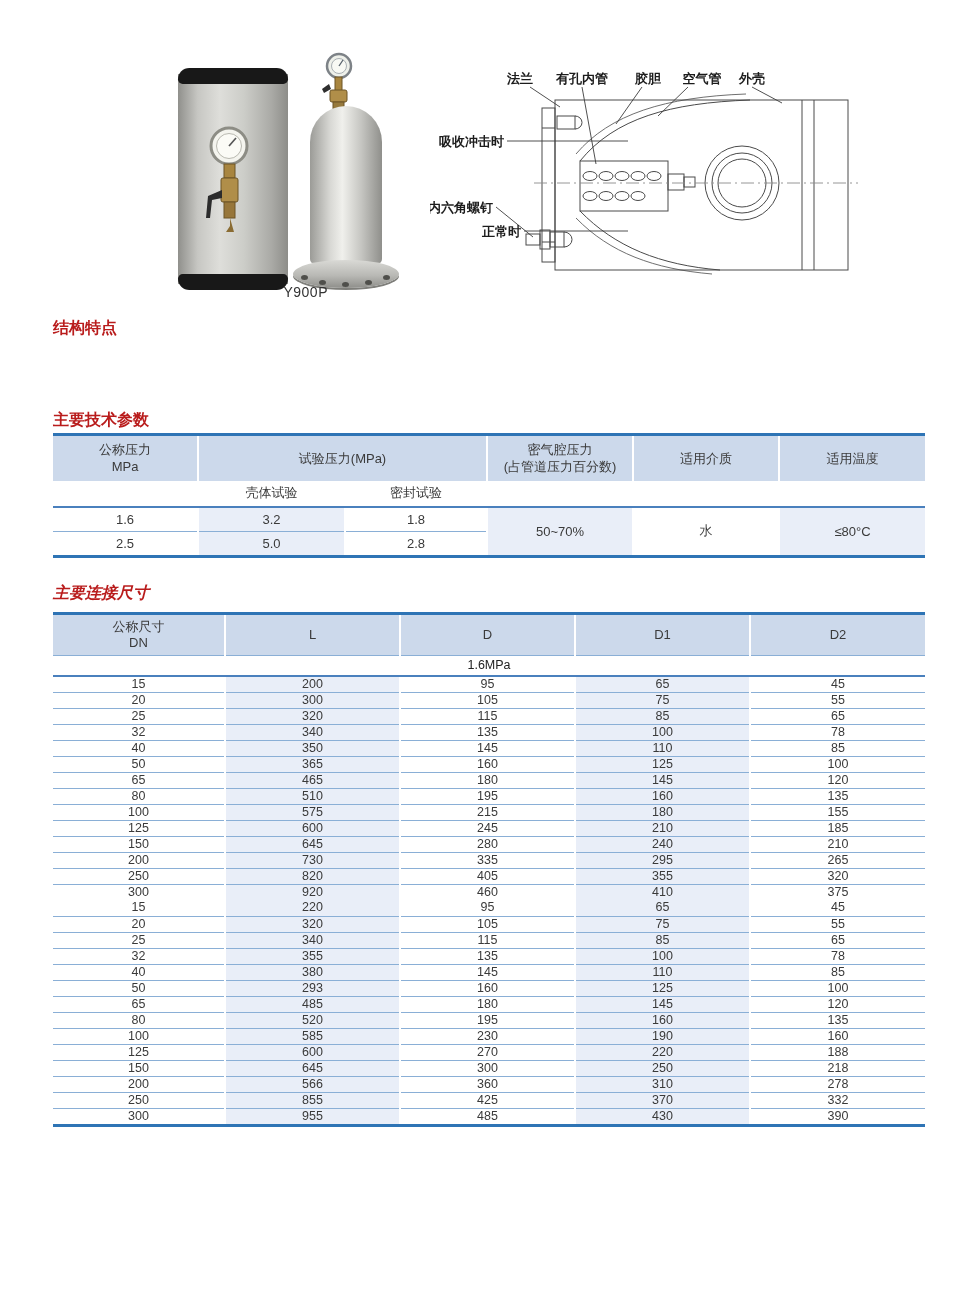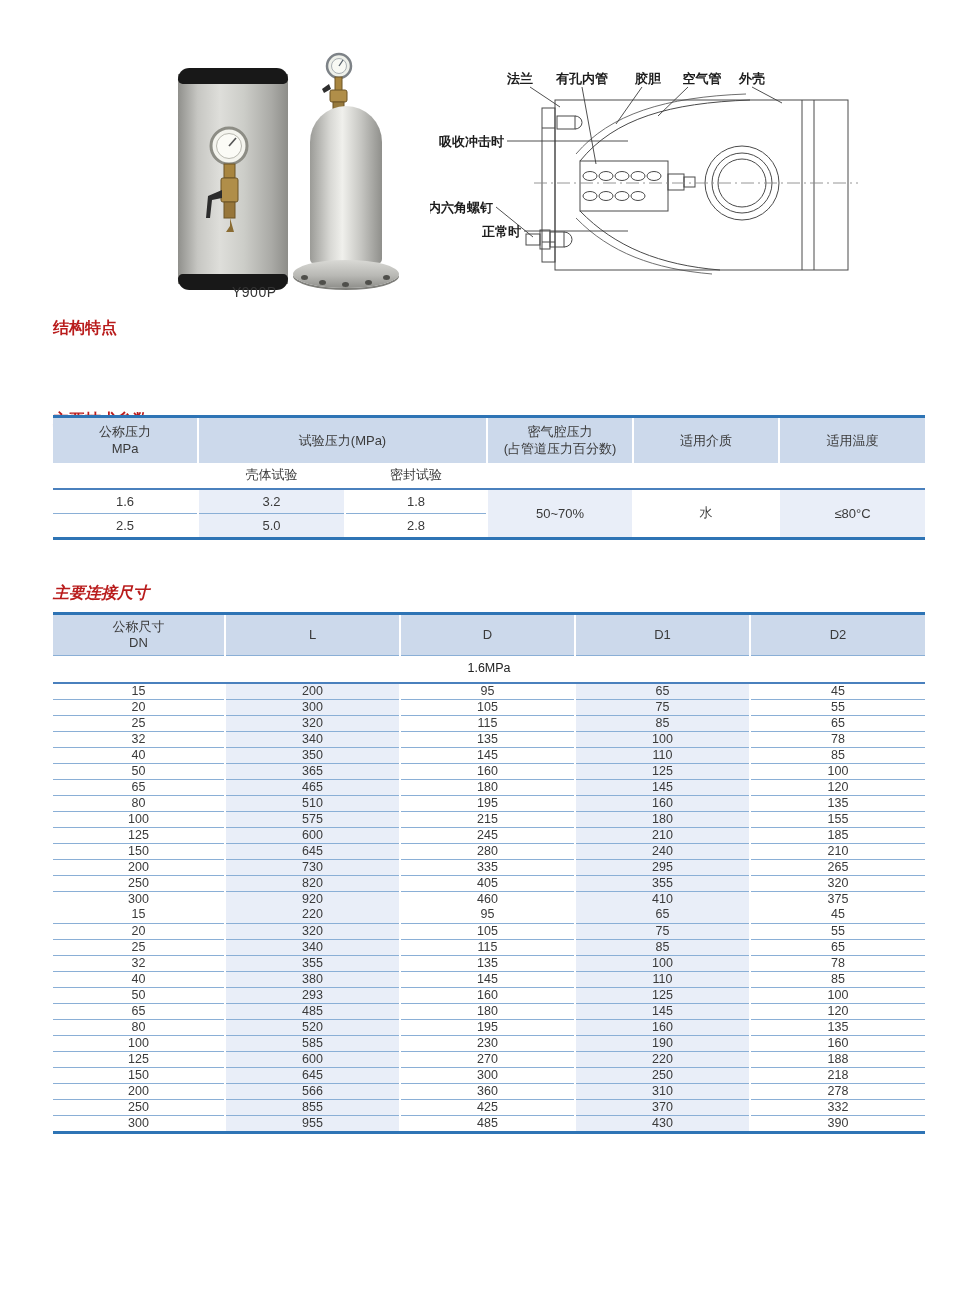--- a/index.html
+++ b/index.html
@@ -41,39 +41,39 @@
   }
   .cyl-flange{
     position:absolute;left:0;bottom:0;width:106px;height:28px;
     border-radius:50%;
     background:linear-gradient(180deg,#d9d9d5 0%,#b9b9b5 55%,#8f8f8b 100%);
     box-shadow:0 2px 0 #7e7e7a;
   }
   .bolt-hole{position:absolute;width:7px;height:5px;border-radius:50%;background:#4f4f4b;}
   .model-label{
     position:absolute;left:232px;top:284px;width:96px;
-    text-align:left;font-size:14px;color:#333;letter-spacing:.5px;
+    text-align:right;font-size:14px;color:#333;letter-spacing:.5px;
   }
   .diagram{position:absolute;left:430px;top:66px;width:430px;height:228px;}
   .diagram text{font-family:"Liberation Sans","DejaVu Sans",sans-serif;font-size:13px;font-weight:600;fill:#1c1c1c;}
   
   .sec-title{
     position:absolute;left:53px;
     font-size:16px;font-weight:700;color:#b91c1c;
   }
   #features-title{top:318px;}
   #features-body{
     position:absolute;left:53px;top:346px;width:880px;
     font-size:13px;line-height:21px;color:#4a4a4a;text-align:justify;
   }
   #tech-title{top:410px;}
   #dim-title{top:583px;font-style:italic;}
   
   .tbl-wrap{position:absolute;left:53px;width:872px;}
-  #tech-table-wrap{top:415px;}
+  #tech-table-wrap{top:433px;}
   #dim-table-wrap{top:612px;}
   table{width:100%;border-collapse:collapse;table-layout:fixed;}
   td,th{
     text-align:center;vertical-align:middle;
     font-size:13px;font-weight:400;color:#3a3a3a;
     white-space:pre-line;
     border-left:2px solid #ffffff;
   }
   td:first-child,th:first-child{border-left:none;}
   .t1{border-top:3px solid var(--blue-dark);border-bottom:3px solid var(--blue-dark);}
@@ -81,21 +81,21 @@
   .t1 .subhdr td{height:26px;border-bottom:2px solid var(--blue-mid);}
   .t1 .data td{height:25px;font-size:13px;}
   .t1 .data.first td{border-bottom:1px solid var(--row-line);}
   .t1 td.shade{background:var(--shade);}
   .t1 td.merged{background:var(--shade);}
   .t1 td.merged.white{background:#ffffff;}
   .t2{border-top:3px solid var(--blue-dark);border-bottom:3px solid var(--blue-dark);}
   .t2 thead th{background:var(--hdr-bg);height:42px;line-height:16px;border-bottom:1px solid var(--row-line);}
   .t2 td{height:16px;font-size:12.5px;line-height:15px;}
   .t2 tr.section td{
-    height:27px;font-size:12.5px;color:#222;background:#fff;
+    height:20px;font-size:12.5px;color:#222;background:#fff;
     border-bottom:2px solid var(--blue-mid);border-left:none;
   }
   .t2 tr.section.second td{border-top:3px solid var(--blue-dark);}
   .t2 tr.row td{border-bottom:1px solid var(--row-line);}
   .t2 tr.row.last td{border-bottom:none;}
   .t2 td.shade{background:var(--shade);}
 </style>
 </head>
 <body>
 

